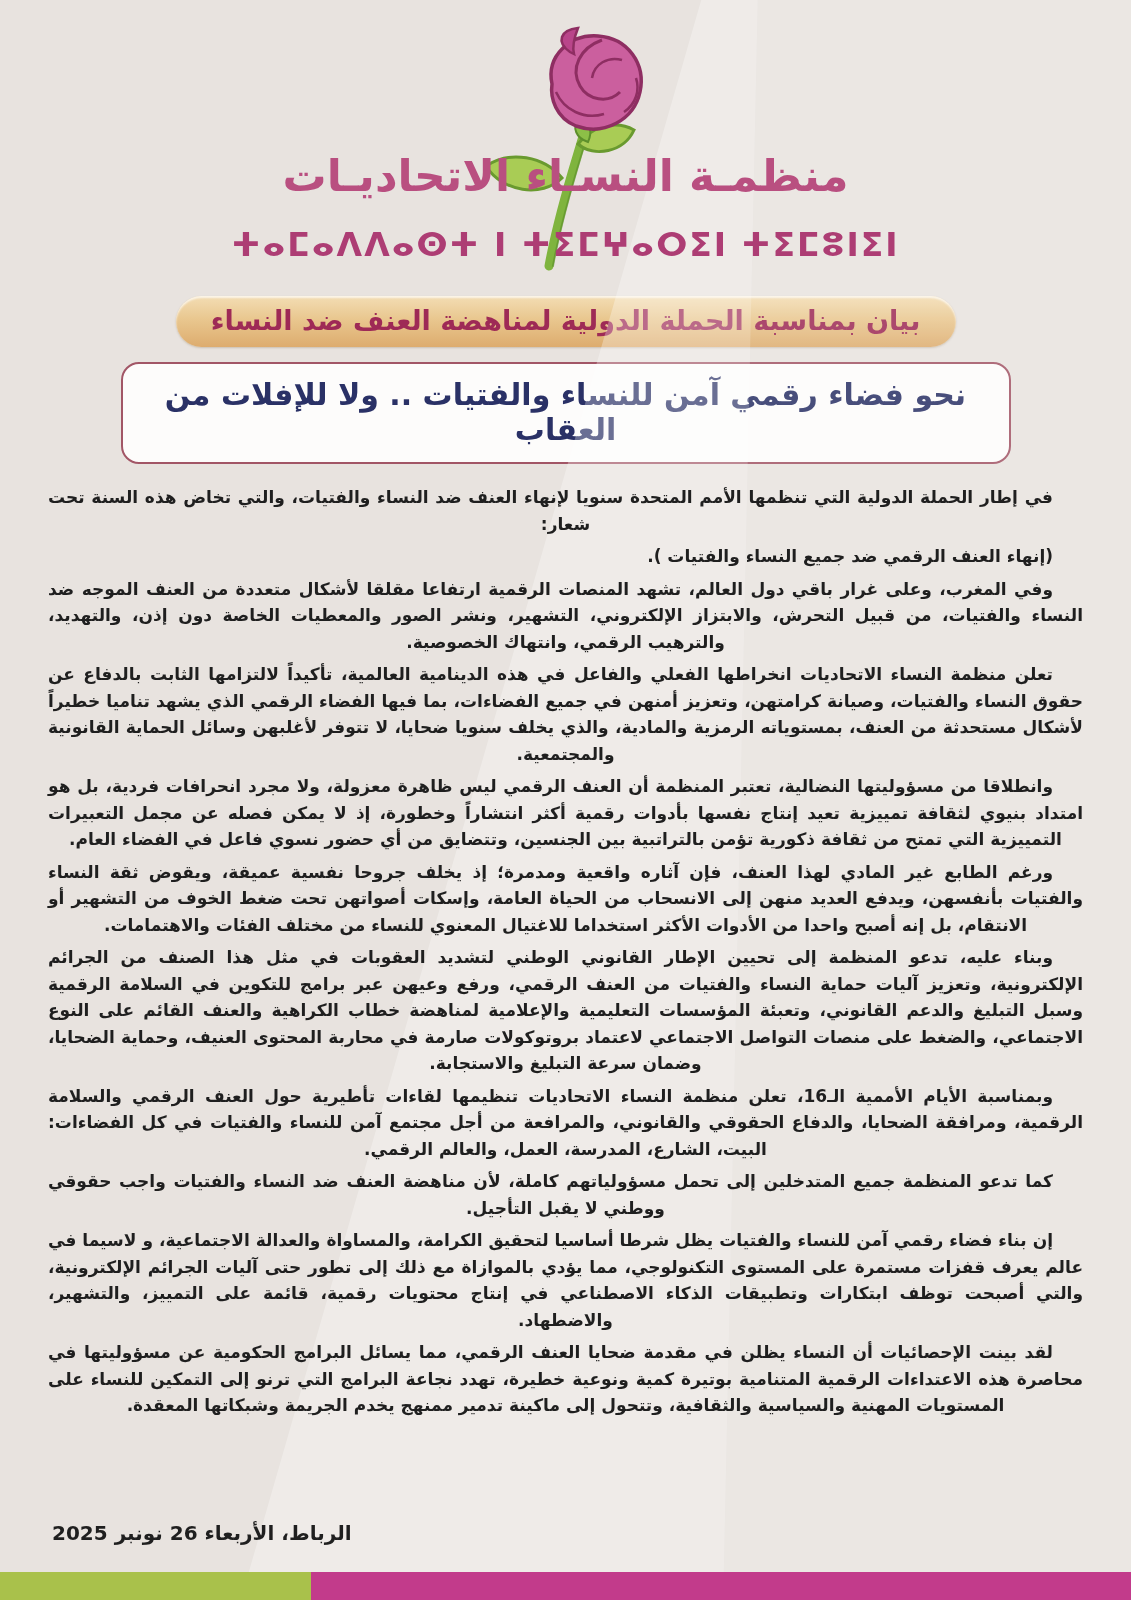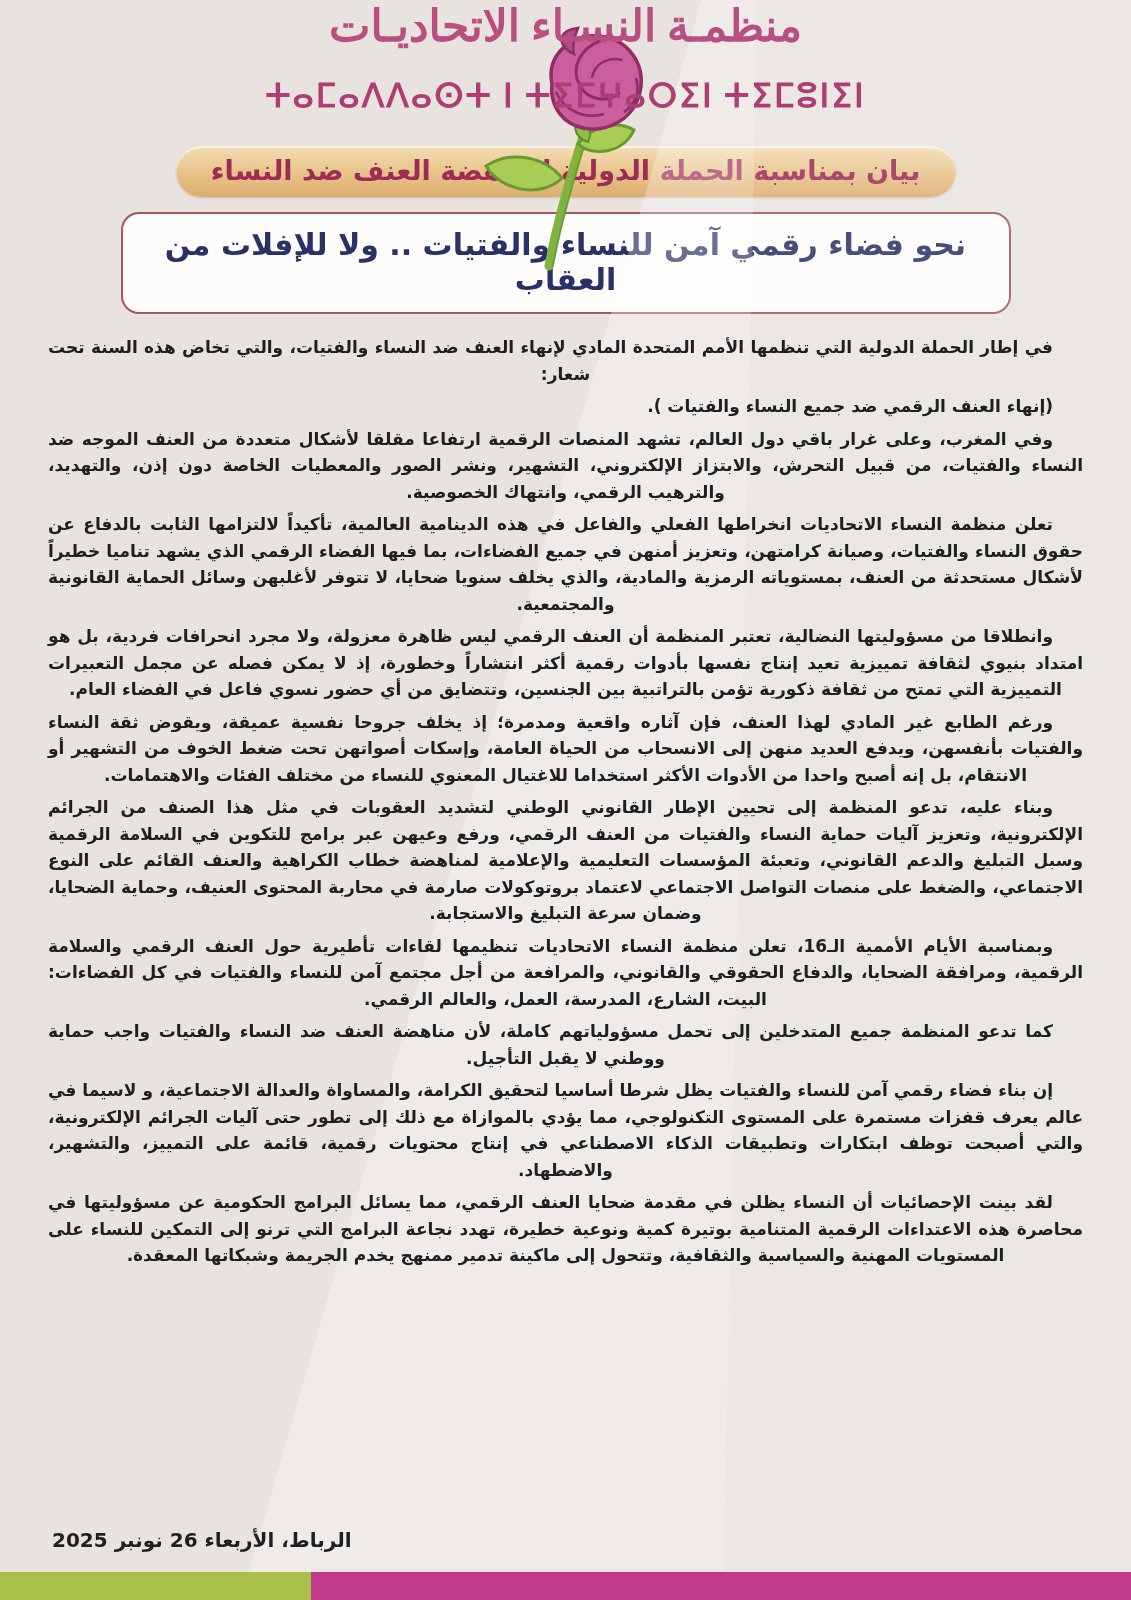--- a/index.html
+++ b/index.html
@@ -9,21 +9,21 @@
     margin:0 auto;
     background:var(--page_bg,#e8e3df);
     overflow:hidden;
     font-family:"DejaVu Sans", sans-serif;
   }
   
   .bg-shape{position:absolute;top:0;bottom:28px;left:0;right:0;pointer-events:none;}
   .bg-shape.s1{background:rgba(255,255,255,.30);clip-path:polygon(62% 0,67% 0,64% 100%,22% 100%);}
   .bg-shape.s2{background:rgba(255,255,255,.14);clip-path:polygon(67% 0,100% 0,100% 100%,64% 100%);}
 
-  header{position:relative;text-align:center;height:120px;font-family:Liberation Serif, serif;}
+  header{position:relative;text-align:center;padding-top:150px;height:120px;}
   .rose{position:absolute;left:452px;top:26px;width:200px;height:250px;z-index:1;}
   h1.org-name{
     position:relative;z-index:2;
     margin:0;
     font-size:44px;font-weight:bold;
     color:var(--accent_pink,#b94f80);
     letter-spacing:1px;
   }
   .tifinagh{
     position:relative;z-index:2;
@@ -69,21 +69,21 @@
     text-align-last:center;
     text-indent:30px;
   }
   main.body p.slogan{
     text-align:center;
     text-align-last:right;
   }
 
   .dateline{
     position:absolute;z-index:2;
-    left:52px;bottom:48px;
+    left:52px;bottom:55px;
     font-size:20px;font-weight:bold;
     color:#1f1f1f;
     direction:rtl;
   }
 
   .footer-bar{position:absolute;left:0;right:0;bottom:0;height:28px;display:flex;z-index:3;}
   .footer-bar .bar-magenta{width:72.5%;background:var(--bar_magenta,#c23b8b);}
   .footer-bar .bar-green{width:27.5%;background:var(--bar_green,#a9c14b);}
 </style>
 </head>
@@ -118,29 +118,29 @@
 
   <div class="banner">
     <span>بيان بمناسبة الحملة الدولية لمناهضة العنف ضد النساء</span>
   </div>
 
   <div class="headline">
     <span>نحو فضاء رقمي آمن للنساء والفتيات .. ولا للإفلات من العقاب</span>
   </div>
 
   <main class="body">
-    <p>في إطار الحملة الدولية التي تنظمها الأمم المتحدة المادي لإنهاء العنف ضد النساء والفتيات، والتي تخاض هذه السنة تحت شعار:</p>
+    <p>في إطار الحملة الدولية التي تنظمها الأمم المتحدة سنويا لإنهاء العنف ضد النساء والفتيات، والتي تخاض هذه السنة تحت شعار:</p>
     <p class="slogan">(إنهاء العنف الرقمي ضد جميع النساء والفتيات ).</p>
     <p>وفي المغرب، وعلى غرار باقي دول العالم، تشهد المنصات الرقمية ارتفاعا مقلقا لأشكال متعددة من العنف الموجه ضد النساء والفتيات، من قبيل التحرش، والابتزاز الإلكتروني، التشهير، ونشر الصور والمعطيات الخاصة دون إذن، والتهديد، والترهيب الرقمي، وانتهاك الخصوصية.</p>
     <p>تعلن منظمة النساء الاتحاديات انخراطها الفعلي والفاعل في هذه الدينامية العالمية، تأكيداً لالتزامها الثابت بالدفاع عن حقوق النساء والفتيات، وصيانة كرامتهن، وتعزيز أمنهن في جميع الفضاءات، بما فيها الفضاء الرقمي الذي يشهد تناميا خطيراً لأشكال مستحدثة من العنف، بمستوياته الرمزية والمادية، والذي يخلف سنويا ضحايا، لا تتوفر لأغلبهن وسائل الحماية القانونية والمجتمعية.</p>
     <p>وانطلاقا من مسؤوليتها النضالية، تعتبر المنظمة أن العنف الرقمي ليس ظاهرة معزولة، ولا مجرد انحرافات فردية، بل هو امتداد بنيوي لثقافة تمييزية تعيد إنتاج نفسها بأدوات رقمية أكثر انتشاراً وخطورة، إذ لا يمكن فصله عن مجمل التعبيرات التمييزية التي تمتح من ثقافة ذكورية تؤمن بالتراتبية بين الجنسين، وتتضايق من أي حضور نسوي فاعل في الفضاء العام.</p>
     <p>ورغم الطابع غير المادي لهذا العنف، فإن آثاره واقعية ومدمرة؛ إذ يخلف جروحا نفسية عميقة، ويقوض ثقة النساء والفتيات بأنفسهن، ويدفع العديد منهن إلى الانسحاب من الحياة العامة، وإسكات أصواتهن تحت ضغط الخوف من التشهير أو الانتقام، بل إنه أصبح واحدا من الأدوات الأكثر استخداما للاغتيال المعنوي للنساء من مختلف الفئات والاهتمامات.</p>
     <p>وبناء عليه، تدعو المنظمة إلى تحيين الإطار القانوني الوطني لتشديد العقوبات في مثل هذا الصنف من الجرائم الإلكترونية، وتعزيز آليات حماية النساء والفتيات من العنف الرقمي، ورفع وعيهن عبر برامج للتكوين في السلامة الرقمية وسبل التبليغ والدعم القانوني، وتعبئة المؤسسات التعليمية والإعلامية لمناهضة خطاب الكراهية والعنف القائم على النوع الاجتماعي، والضغط على منصات التواصل الاجتماعي لاعتماد بروتوكولات صارمة في محاربة المحتوى العنيف، وحماية الضحايا، وضمان سرعة التبليغ والاستجابة.</p>
     <p>وبمناسبة الأيام الأممية الـ16، تعلن منظمة النساء الاتحاديات تنظيمها لقاءات تأطيرية حول العنف الرقمي والسلامة الرقمية، ومرافقة الضحايا، والدفاع الحقوقي والقانوني، والمرافعة من أجل مجتمع آمن للنساء والفتيات في كل الفضاءات: البيت، الشارع، المدرسة، العمل، والعالم الرقمي.</p>
-    <p>كما تدعو المنظمة جميع المتدخلين إلى تحمل مسؤولياتهم كاملة، لأن مناهضة العنف ضد النساء والفتيات واجب حماية ووطني لا يقبل التأجيل.</p>
+    <p>كما تدعو المنظمة جميع المتدخلين إلى تحمل مسؤولياتهم كاملة، لأن مناهضة العنف ضد النساء والفتيات واجب حقوقي ووطني لا يقبل التأجيل.</p>
     <p>إن بناء فضاء رقمي آمن للنساء والفتيات يظل شرطا أساسيا لتحقيق الكرامة، والمساواة والعدالة الاجتماعية، و لاسيما في عالم يعرف قفزات مستمرة على المستوى التكنولوجي، مما يؤدي بالموازاة مع ذلك إلى تطور حتى آليات الجرائم الإلكترونية، والتي أصبحت توظف ابتكارات وتطبيقات الذكاء الاصطناعي في إنتاج محتويات رقمية، قائمة على التمييز، والتشهير، والاضطهاد.</p>
     <p>لقد بينت الإحصائيات أن النساء يظلن في مقدمة ضحايا العنف الرقمي، مما يسائل البرامج الحكومية عن مسؤوليتها في محاصرة هذه الاعتداءات الرقمية المتنامية بوتيرة كمية ونوعية خطيرة، تهدد نجاعة البرامج التي ترنو إلى التمكين للنساء على المستويات المهنية والسياسية والثقافية، وتتحول إلى ماكينة تدمير ممنهج يخدم الجريمة وشبكاتها المعقدة.</p>
   </main>
 
   <div class="dateline">الرباط، الأربعاء 26 نونبر 2025</div>
 
   <div class="footer-bar">
     <div class="bar-magenta"></div>
     <div class="bar-green"></div>
   </div>

